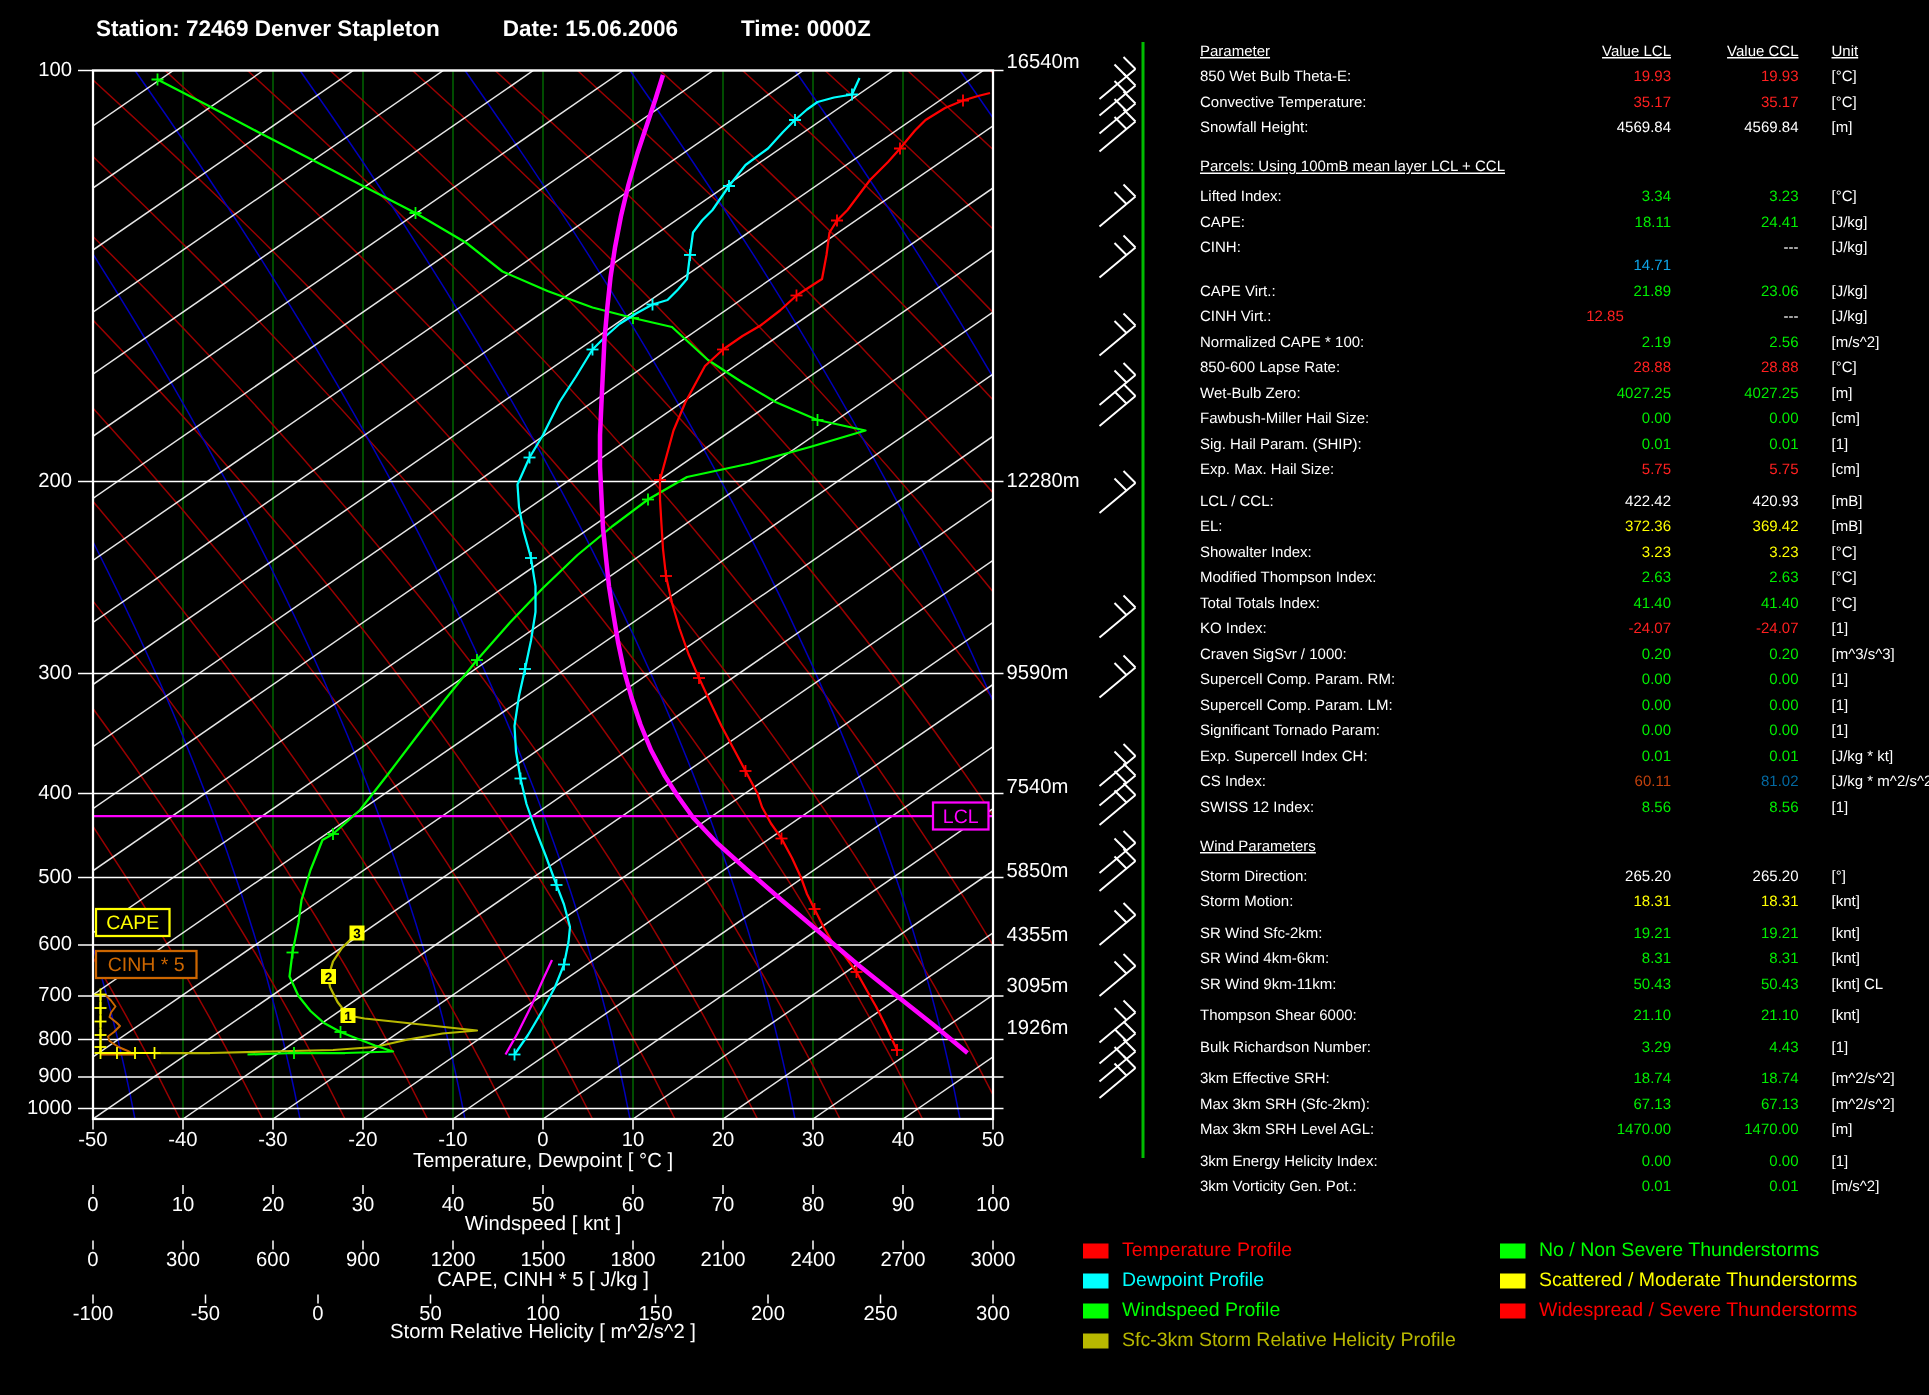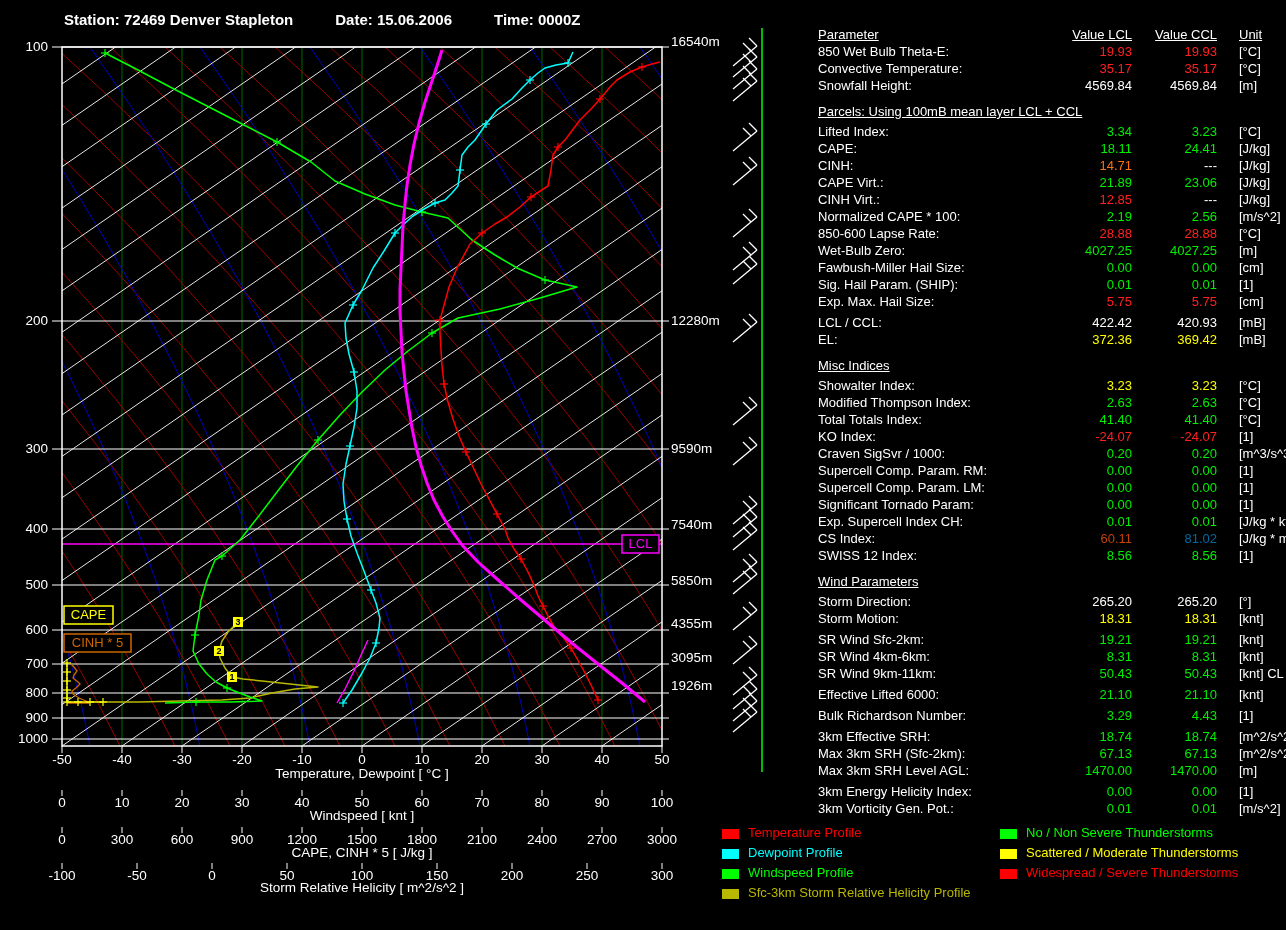--- a/index.html
+++ b/index.html
@@ -1,21 +1,21 @@
 <!DOCTYPE html>
 <html><head>
 <meta charset="utf-8">
 <style>
   html,body{margin:0;padding:0;background:#000;width:1286px;height:930px;overflow:hidden;
     font-family:"Liberation Sans", sans-serif;}
   #stage{position:absolute;top:0;left:0;width:1286px;height:856px;background:#000;}
   #app-title{position:absolute;top:11px;left:64px;color:#fff;font-size:15px;font-weight:bold;white-space:nowrap;}
   #app-title span{margin-right:42px;}
   #chart{position:absolute;top:0;left:0;}
-  #param-table{position:absolute;top:26px;left:818px;width:460px;color:#fff;font-size:13px;}
+  #param-table{position:absolute;top:26px;left:800px;width:460px;color:#fff;font-size:10px;}
   .t-head,.t-row{display:grid;grid-template-columns:226px 88px 85px 1fr;line-height:17px;white-space:nowrap;}
   .t-head .c1,.t-head .c2,.t-head .c3,.t-head .c4{text-decoration:underline;}
   .c2,.c3{text-align:right;}
   .c4{padding-left:22px;}
   .t-sec{line-height:17px;margin-top:9px;margin-bottom:3px;text-decoration:underline;white-space:nowrap;}
   .t-row.gap{margin-top:4px;}
   .legend-item{position:absolute;height:16px;white-space:nowrap;font-size:13px;}
   .legend-item .sw{display:inline-block;width:17px;height:10px;margin-right:9px;}
   .legend-item .lb{vertical-align:2px;}
 </style>
@@ -463,33 +463,33 @@
         <div class="c4">[°C]</div>
       </div>
       <div class="t-row">
         <div class="c1">CAPE:</div>
         <div class="c2" style="color: rgb(0, 238, 0);">18.11</div>
         <div class="c3" style="color: rgb(0, 238, 0);">24.41</div>
         <div class="c4">[J/kg]</div>
       </div>
       <div class="t-row">
         <div class="c1">CINH:</div>
-        <div class="c2" style="color: #f97316;">14.71</div>
+        <div class="c2" style="color: #0ea5e9; margin-top: 12px;">14.71</div>
         <div class="c3" style="color: rgb(255, 255, 255);">---</div>
         <div class="c4">[J/kg]</div>
       </div>
       <div class="t-row">
         <div class="c1">CAPE Virt.:</div>
         <div class="c2" style="color: rgb(0, 238, 0);">21.89</div>
         <div class="c3" style="color: rgb(0, 238, 0);">23.06</div>
         <div class="c4">[J/kg]</div>
       </div>
       <div class="t-row">
         <div class="c1">CINH Virt.:</div>
-        <div class="c2" style="color: rgb(255, 32, 32);">12.85</div>
+        <div class="c2" style="color: rgb(255, 32, 32); text-align: center;">12.85</div>
         <div class="c3" style="color: rgb(255, 255, 255);">---</div>
         <div class="c4">[J/kg]</div>
       </div>
       <div class="t-row">
         <div class="c1">Normalized CAPE * 100:</div>
         <div class="c2" style="color: rgb(0, 238, 0);">2.19</div>
         <div class="c3" style="color: rgb(0, 238, 0);">2.56</div>
         <div class="c4">[m/s^2]</div>
       </div>
       <div class="t-row">
@@ -527,21 +527,20 @@
         <div class="c2" style="color: rgb(255, 255, 255);">422.42</div>
         <div class="c3" style="color: rgb(255, 255, 255);">420.93</div>
         <div class="c4">[mB]</div>
       </div>
       <div class="t-row">
         <div class="c1">EL:</div>
         <div class="c2" style="color: rgb(255, 255, 0);">372.36</div>
         <div class="c3" style="color: rgb(255, 255, 0);">369.42</div>
         <div class="c4">[mB]</div>
       </div>
-      <div class="t-sec">Misc Indices</div>
       <div class="t-row">
         <div class="c1">Showalter Index:</div>
         <div class="c2" style="color: rgb(255, 255, 0);">3.23</div>
         <div class="c3" style="color: rgb(255, 255, 0);">3.23</div>
         <div class="c4">[°C]</div>
       </div>
       <div class="t-row">
         <div class="c1">Modified Thompson Index:</div>
         <div class="c2" style="color: rgb(0, 238, 0);">2.63</div>
         <div class="c3" style="color: rgb(0, 238, 0);">2.63</div>
@@ -626,21 +625,21 @@
         <div class="c3" style="color: rgb(0, 238, 0);">8.31</div>
         <div class="c4">[knt]</div>
       </div>
       <div class="t-row">
         <div class="c1">SR Wind 9km-11km:</div>
         <div class="c2" style="color: rgb(0, 238, 0);">50.43</div>
         <div class="c3" style="color: rgb(0, 238, 0);">50.43</div>
         <div class="c4">[knt] CL</div>
       </div>
       <div class="t-row gap">
-        <div class="c1">Effective Lifted 6000:</div>
+        <div class="c1">Thompson Shear 6000:</div>
         <div class="c2" style="color: rgb(0, 238, 0);">21.10</div>
         <div class="c3" style="color: rgb(0, 238, 0);">21.10</div>
         <div class="c4">[knt]</div>
       </div>
       <div class="t-row gap">
         <div class="c1">Bulk Richardson Number:</div>
         <div class="c2" style="color: rgb(0, 238, 0);">3.29</div>
         <div class="c3" style="color: rgb(0, 238, 0);">4.43</div>
         <div class="c4">[1]</div>
       </div>

